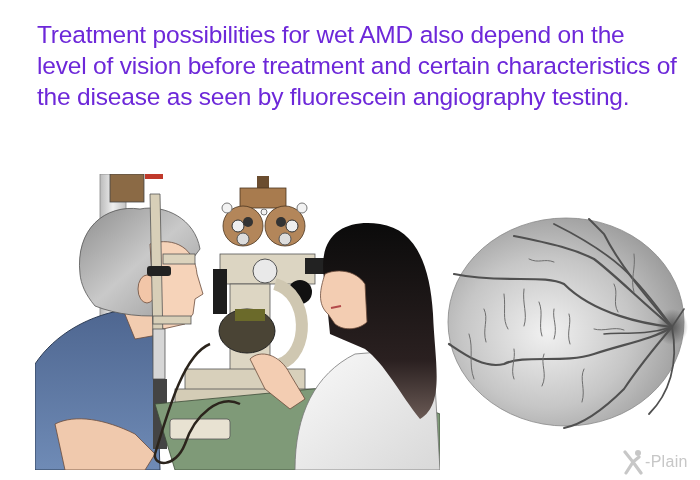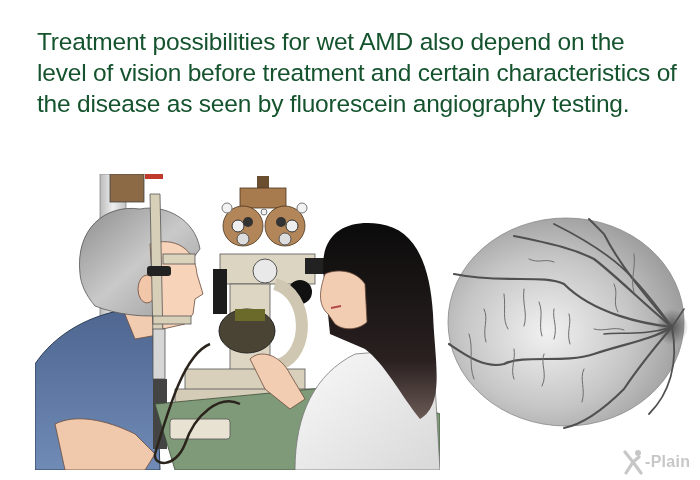--- a/index.html
+++ b/index.html
@@ -1,22 +1,22 @@
 <!DOCTYPE html>
 <html><head>
   <meta charset="utf-8">
   <style>
     html, body { margin:0; padding:0; }
     body { width:700px; height:480px; background:#ffffff; position:relative; overflow:hidden; font-family:"Liberation Sans", sans-serif; }
-    .caption { position:absolute; left:37px; top:26px; width:640px; font-size:24.5px; line-height:31px; color:#14532d; letter-spacing:-0.2px; }
+    .caption { position:absolute; left:37px; top:19px; width:640px; font-size:24.5px; line-height:31px; color:#6d28d9; letter-spacing:-0.2px; }
     .exam-illustration { position:absolute; left:35px; top:174px; width:405px; height:296px; }
     .retina-illustration { position:absolute; left:444px; top:214px; width:244px; height:216px; }
     .logo { position:absolute; left:622px; top:448px; height:28px; display:flex; align-items:center; color:#c7c7c7; }
     .logo-mark { width:22px; height:26px; }
-    .logo-text { font-size:16px; font-weight:bold; margin-left:1px; letter-spacing:0.3px; }
+    .logo-text { font-size:16px; font-weight:normal; margin-left:1px; letter-spacing:0.3px; }
   </style>
 </head>
 <body>
 
 <div class="caption">Treatment possibilities for wet AMD also depend on the level of vision before treatment and certain characteristics of the disease as seen by fluorescein angiography testing.</div>
 
 <svg class="exam-illustration" viewBox="0 0 405 296" xmlns="http://www.w3.org/2000/svg">
   <defs>
     <linearGradient id="hairG" x1="0" y1="0" x2="1" y2="1">
       <stop offset="0" stop-color="#8e8e8e"></stop>

